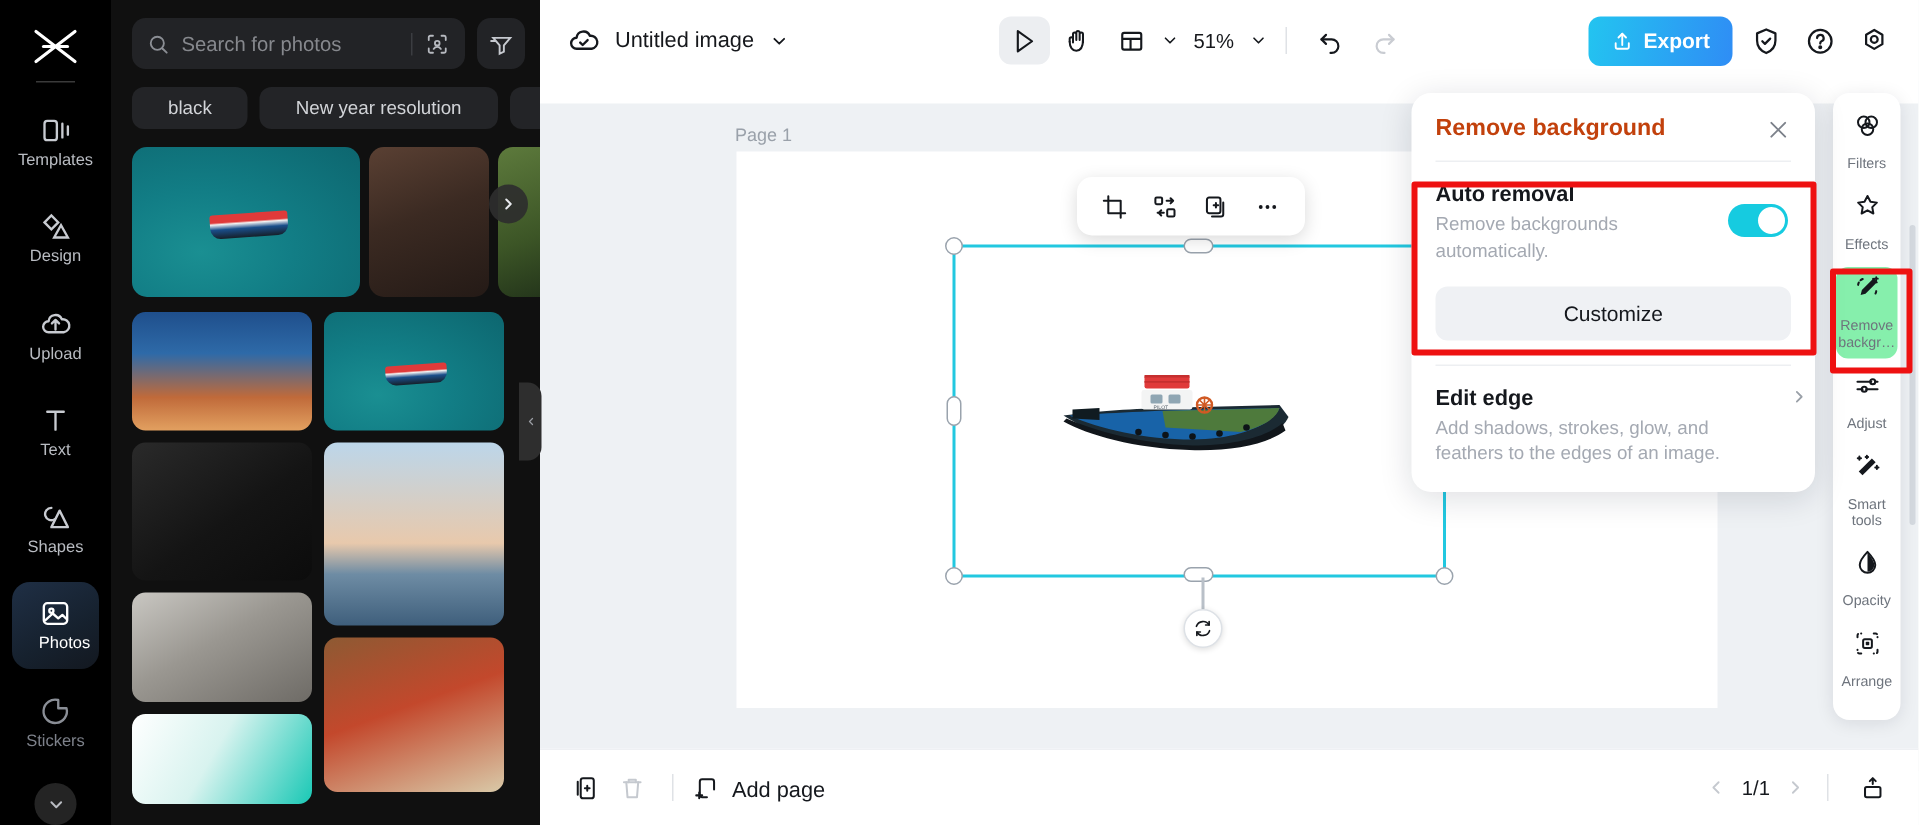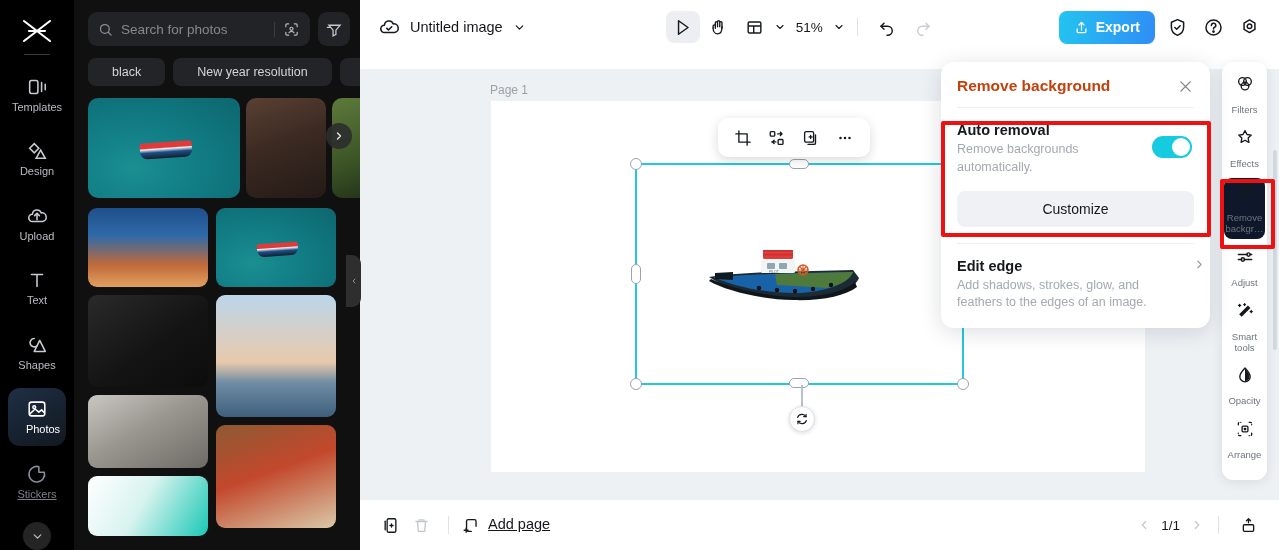--- a/index.html
+++ b/index.html
@@ -21,21 +21,21 @@
   .logo { margin-top: 14px; width: 40px; height: 34px; display: flex; align-items: center; justify-content: center; }
   .rail-sep { width: 26px; height: 1px; background: #3a3a3a; margin: 6px 0 4px; }
   .rail-item {
     width: 58px; height: 58px; border-radius: 12px;
     display: flex; flex-direction: column; align-items: center; justify-content: center;
     gap: 3px; margin-top: 7px; cursor: pointer;
   }
   .rail-item .ri-label { font-size: 11px; color: #b9bcc2; line-height: 1.1; }
   .rail-item.active { background: linear-gradient(150deg, #1f2f45 0%, #16212e 60%, #131820 100%); }
   .rail-item.active .ri-label { color: #ffffff; padding-left: 12px; }
-  .rail-item.dim .ri-label { color: #7d818a; text-decoration: underline; }
+  .rail-item.dim .ri-label { color: #7d818a; }
   .rail-ico { width: 22px; height: 22px; display: block; }
   .rail-more {
     width: 28px; height: 28px; border-radius: 50%; background: #242424;
     display: flex; align-items: center; justify-content: center; margin-top: 12px; cursor: pointer;
   }
 
   
   .panel {
     position: absolute; left: 74px; top: 0; width: 286px; height: 550px;
     background: #101010; overflow: hidden; z-index: 15;
@@ -195,36 +195,36 @@
   .rtools {
     position: absolute; left: 1222px; top: 62px; width: 45px; height: 418px;
     background: #fff; border-radius: 11px; box-shadow: 0 2px 12px rgba(16,24,40,.10);
     display: flex; flex-direction: column; align-items: center; padding-top: 8px; z-index: 25;
   }
   .rt-item {
     width: 41px; min-height: 48px; border-radius: 8px; margin-bottom: 4px;
     display: flex; flex-direction: column; align-items: center; justify-content: center;
     gap: 11px; cursor: pointer; padding: 4px 0;
   }
-  .rt-item.active { background: #0f172a; }
+  .rt-item.active { background: #86efac; }
   .rt-label { font-size: 9.5px; color: #6e747d; text-align: center; line-height: 1.15; }
   .rt-scroll {
     position: absolute; left: 1273px; top: 150px; width: 4px; height: 200px;
     background: #d4d9df; border-radius: 2px;
   }
 
   
   .bottombar {
     position: absolute; left: 360px; top: 499px; width: 919px; height: 51px;
     background: #fff; display: flex; align-items: center; padding: 0 16px; z-index: 12;
     border-top: 1px solid #eef0f3;
   }
   .bb-btn { width: 30px; height: 30px; display: flex; align-items: center; justify-content: center; cursor: pointer; }
   .bb-div { width: 1px; height: 18px; background: #dfe2e6; margin: 0 12px; }
-  .addpage { display: flex; align-items: flex-start; gap: 8px; font-size: 14.5px; color: #15181d; cursor: pointer; text-decoration: underline; }
+  .addpage { display: flex; align-items: flex-end; gap: 8px; font-size: 14.5px; color: #15181d; cursor: pointer; }
   .bb-right { margin-left: auto; display: flex; align-items: center; gap: 10px; }
   .pagecount { font-size: 13.5px; color: #15181d; }
 </style>
 </head>
 <body>
 
 <div id="app">
 
   <div class="rail">
     <div class="logo">

